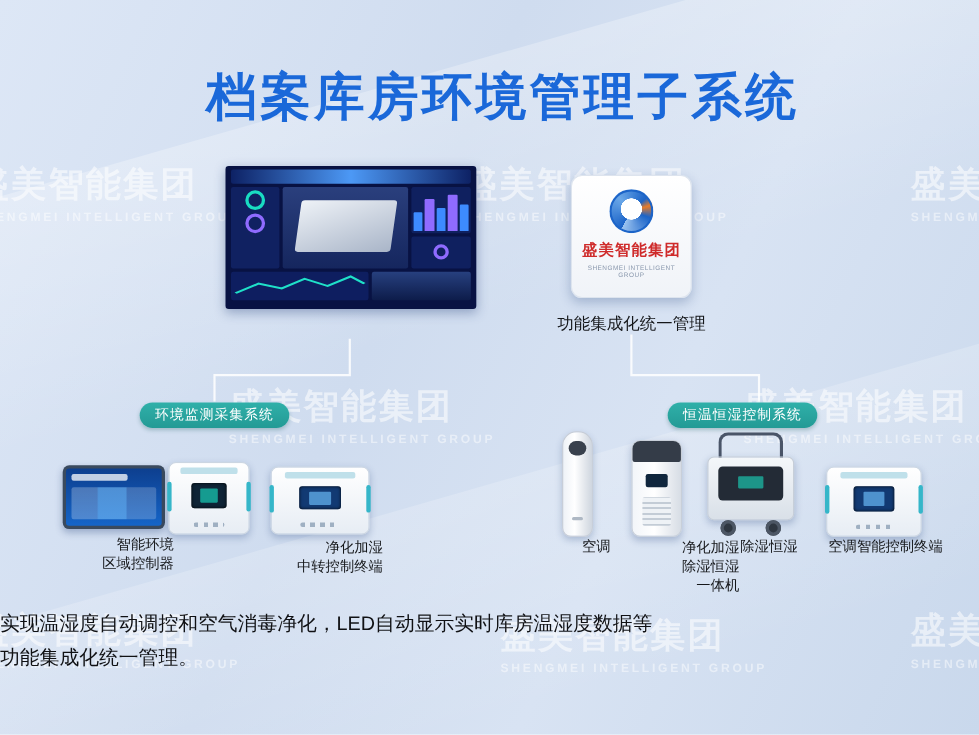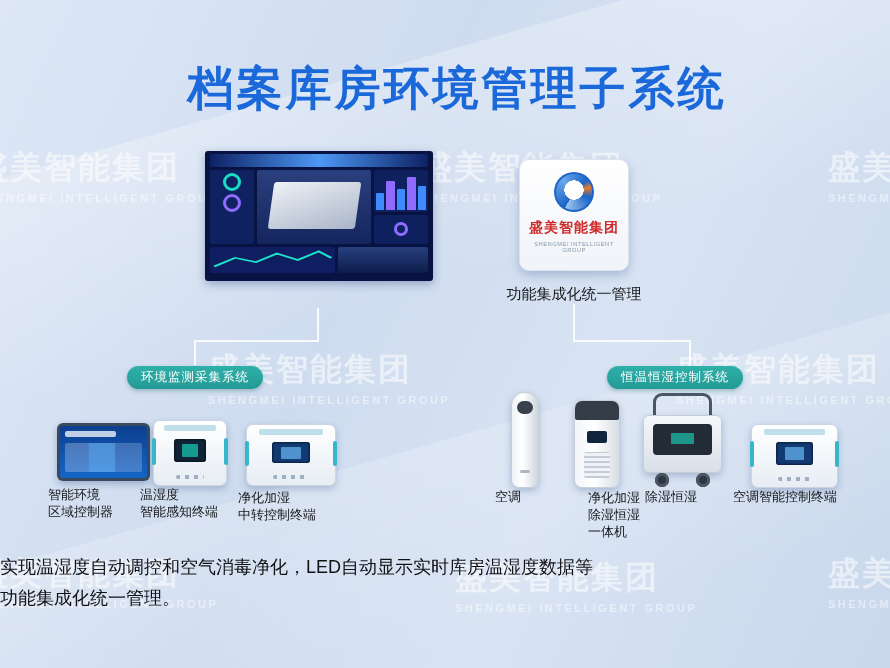--- a/index.html
+++ b/index.html
@@ -56,21 +56,21 @@
   .hub-brand{font-size:14px;font-weight:900;color:#cf2b2b;letter-spacing:1px;}
   .hub-brand-sub{font-size:6.5px;color:#8a98ad;letter-spacing:.5px;margin-top:3px;transform:scale(.9);}
 
   .node-label{position:absolute;z-index:3;text-align:center;font-size:15px;color:#15171a;}
 
   .pill{position:absolute;z-index:3;width:136px;height:23px;line-height:23px;border-radius:12px;
     background:linear-gradient(180deg,#2fb0a9,#239a95);color:#fff;font-size:12.5px;text-align:center;
     letter-spacing:1px;box-shadow:0 2px 4px rgba(20,90,90,.3);}
 
   
-  .dev-label{position:absolute;z-index:3;text-align:left;font-size:13px;line-height:1.3;color:#15171a;white-space:pre-line;}
+  .dev-label{position:absolute;z-index:3;text-align:right;font-size:13px;line-height:1.3;color:#15171a;white-space:pre-line;}
 
   .dev-tablet{position:absolute;z-index:3;left:57px;top:423px;width:93px;height:58px;background:#3a4a5e;
     border-radius:6px;padding:3px;box-sizing:border-box;box-shadow:0 3px 7px rgba(25,55,115,.3);}
   .dev-tablet .screen{width:100%;height:100%;border-radius:3px;position:relative;overflow:hidden;
     background:linear-gradient(180deg,#0d3f8f,#1565c8);}
   .dev-tablet .screen::before{content:"";position:absolute;left:6%;top:9%;width:58%;height:13%;
     background:rgba(255,255,255,.75);border-radius:2px;}
   .dev-tablet .screen::after{content:"";position:absolute;left:6%;top:32%;width:88%;height:56%;border-radius:2px;
     background:linear-gradient(90deg,rgba(255,255,255,.25) 0 30%,rgba(130,200,255,.55) 32% 64%,rgba(255,255,255,.2) 66% 100%);}
 
@@ -208,22 +208,20 @@
   <div class="dev-label" style="left:48px;top:487px;width:110px">智能环境
 区域控制器</div>
 
   <div class="dev-box" style="left:153px;top:420px;width:72px;height:64px">
     <div class="strip"></div>
     <div class="screen"></div>
     <div class="accent l"></div>
     <div class="accent r"></div>
     <div class="dots"></div>
   </div>
-  <div class="dev-label" style="left:140px;top:487px;width:100px">温湿度
-智能感知终端</div>
 
   <div class="dev-box blue" style="left:246px;top:424px;width:88px;height:60px">
     <div class="strip"></div>
     <div class="screen"></div>
     <div class="accent l"></div>
     <div class="accent r"></div>
     <div class="dots"></div>
   </div>
   <div class="dev-label" style="left:238px;top:490px;width:110px">净化加湿
 中转控制终端</div>

